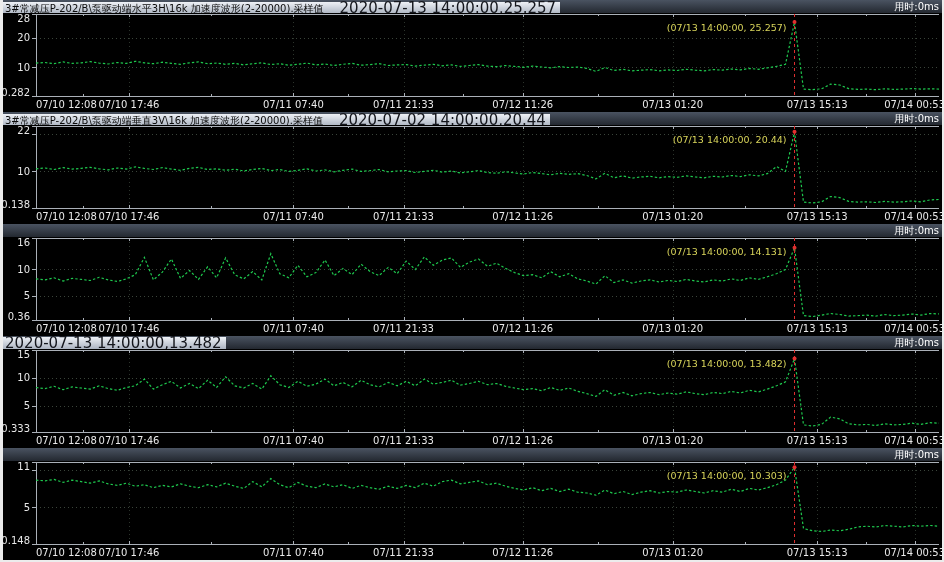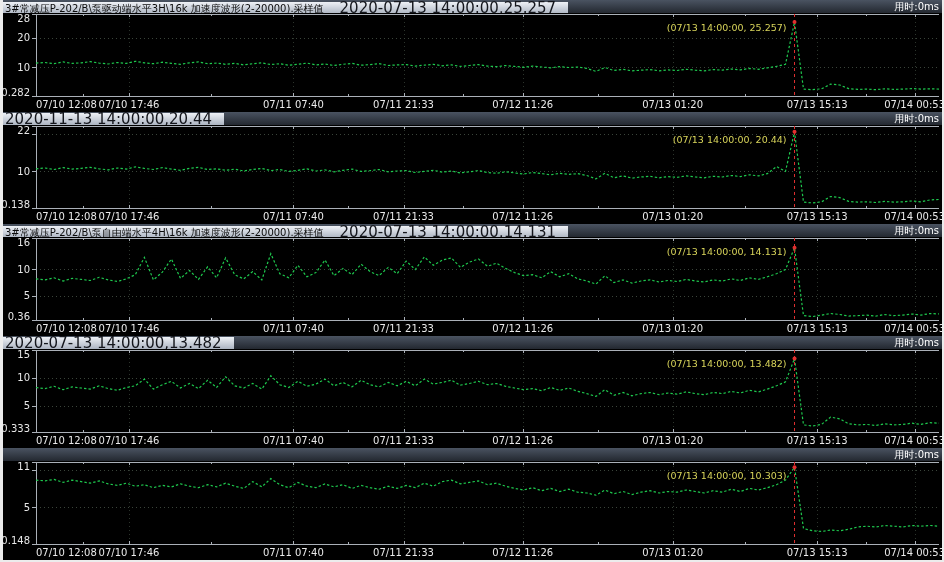--- a/index.html
+++ b/index.html
@@ -10,21 +10,21 @@
     font-family:"DejaVu Sans","Liberation Sans",sans-serif;
   }
   .panel{height:112px;position:relative;}
   .phead{
     position:relative;height:13px;line-height:13px;
     background:linear-gradient(#4a5361,#232830);
     white-space:nowrap;overflow:hidden;
   }
   .phead .light{
     display:inline-flex;align-items:center;gap:16px;
-    height:13px;padding:0 12px 0 2px;
+    height:13px;padding:0 4px 0 2px;
     background:linear-gradient(#eef1f6,#a6afbd);
   }
   .phead .title{font-size:10px;color:#0b0b0b;white-space:nowrap;}
   .phead .val{font-size:15px;color:#14161c;white-space:nowrap;}
   .phead .elapsed{
     position:absolute;right:3px;top:0;height:30px;line-height:13px;
     font-size:10px;color:#ffffff;
   }
   .plot{position:relative;height:85px;background:#000;}
   .plot svg{position:absolute;left:0;top:0;}
@@ -112,21 +112,22 @@
         <span style="left: 519.717px; transform: translateX(-50%);">07/12 11:26</span>
         <span style="left: 669.615px; transform: translateX(-50%);">07/13 01:20</span>
         <span style="left: 814.095px; transform: translateX(-50%);">07/13 15:13</span>
         <span style="left: 911.619px; transform: translateX(-50%);">07/14 00:53</span>
       </div>
   </section>
 
   <section class="panel">
     <div class="phead">
       <span class="light">
-          <span class="val">2020-11-13 14:00:00,20.44</span>
+          <span class="title">3#常减压P-202/B\泵驱动端垂直3V\16k 加速度波形(2-20000).采样值</span>
+          <span class="val">2020-07-02 14:00:00,20.44</span>
         </span>
       <span class="elapsed">用时:0ms</span>
     </div>
     <div class="plot">
         <svg width="939" height="85" xmlns="http://www.w3.org/2000/svg">
           <line x1="33.5" y1="1" x2="33.5" y2="83" stroke="#2c342c" stroke-width="1" stroke-dasharray="1,3" shape-rendering="crispEdges"></line>
           <line x1="33.5" y1="1" x2="33.5" y2="4" stroke="#aab0b8" stroke-width="1" shape-rendering="crispEdges"></line>
           <line x1="33.5" y1="80" x2="33.5" y2="83" stroke="#aab0b8" stroke-width="1" shape-rendering="crispEdges"></line>
           <line x1="126.5" y1="1" x2="126.5" y2="83" stroke="#2c342c" stroke-width="1" stroke-dasharray="1,3" shape-rendering="crispEdges"></line>
           <line x1="126.5" y1="1" x2="126.5" y2="4" stroke="#aab0b8" stroke-width="1" shape-rendering="crispEdges"></line>
@@ -188,24 +189,20 @@
         <span style="left: 400.521px; transform: translateX(-50%);">07/11 21:33</span>
         <span style="left: 519.717px; transform: translateX(-50%);">07/12 11:26</span>
         <span style="left: 669.615px; transform: translateX(-50%);">07/13 01:20</span>
         <span style="left: 814.095px; transform: translateX(-50%);">07/13 15:13</span>
         <span style="left: 911.619px; transform: translateX(-50%);">07/14 00:53</span>
       </div>
   </section>
 
   <section class="panel">
     <div class="phead">
-      <span class="light">
-          <span class="title">3#常减压P-202/B\泵自由端水平4H\16k 加速度波形(2-20000).采样值</span>
-          <span class="val">2020-07-13 14:00:00,14.131</span>
-        </span>
       <span class="elapsed">用时:0ms</span>
     </div>
     <div class="plot">
         <svg width="939" height="85" xmlns="http://www.w3.org/2000/svg">
           <line x1="33.5" y1="1" x2="33.5" y2="83" stroke="#2c342c" stroke-width="1" stroke-dasharray="1,3" shape-rendering="crispEdges"></line>
           <line x1="33.5" y1="1" x2="33.5" y2="4" stroke="#aab0b8" stroke-width="1" shape-rendering="crispEdges"></line>
           <line x1="33.5" y1="80" x2="33.5" y2="83" stroke="#aab0b8" stroke-width="1" shape-rendering="crispEdges"></line>
           <line x1="126.5" y1="1" x2="126.5" y2="83" stroke="#2c342c" stroke-width="1" stroke-dasharray="1,3" shape-rendering="crispEdges"></line>
           <line x1="126.5" y1="1" x2="126.5" y2="4" stroke="#aab0b8" stroke-width="1" shape-rendering="crispEdges"></line>
           <line x1="126.5" y1="80" x2="126.5" y2="83" stroke="#aab0b8" stroke-width="1" shape-rendering="crispEdges"></line>

